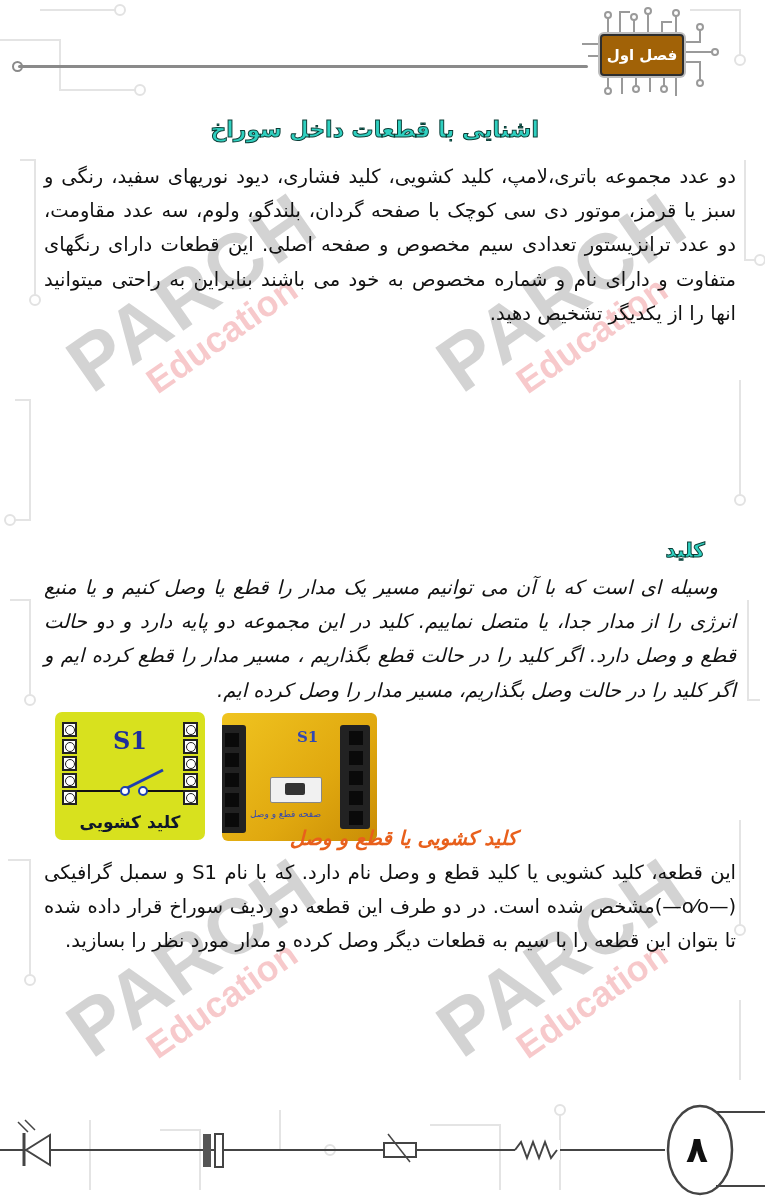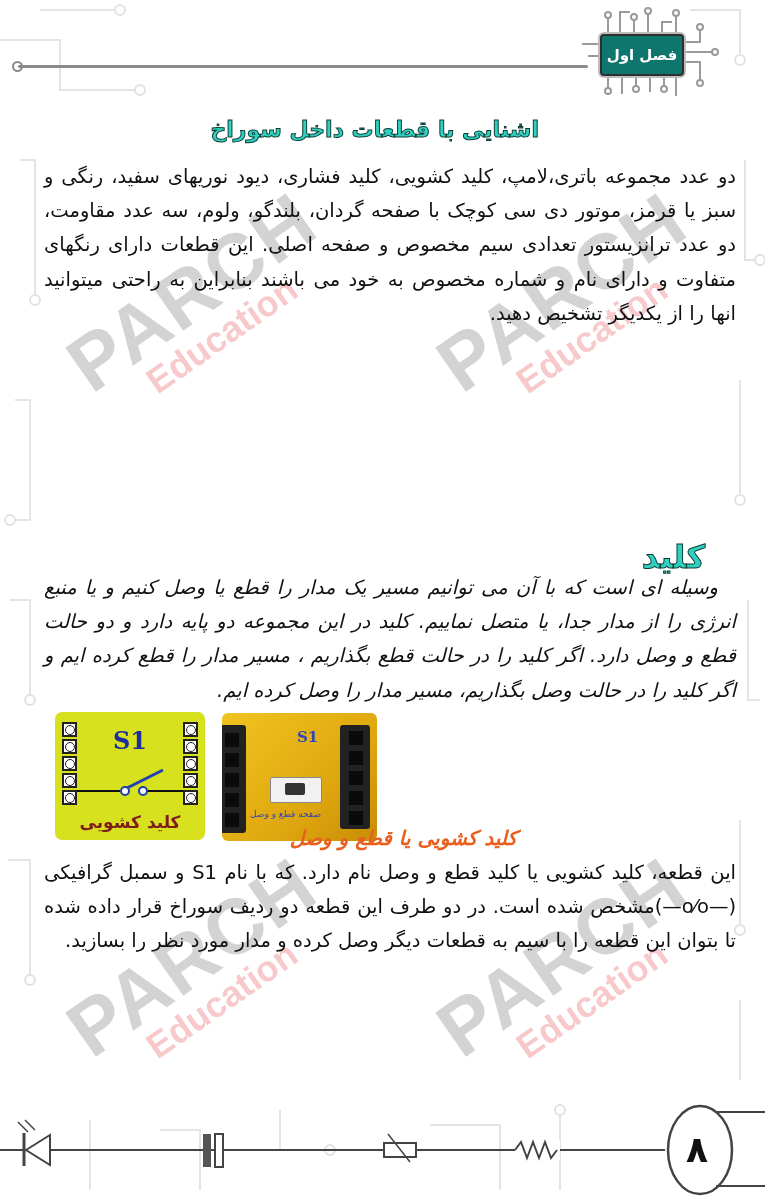--- a/index.html
+++ b/index.html
@@ -29,21 +29,21 @@
   .header-line {
     position: absolute; left: 18px; top: 65px; width: 570px; height: 3px;
     background: #8a8a8a; border-radius: 2px;
   }
   .header-line-dot {
     position: absolute; left: 12px; top: 61px; width: 7px; height: 7px;
     border: 2px solid #8a8a8a; border-radius: 50%; background: #fff;
   }
   .chip {
     position: absolute; left: 600px; top: 34px; width: 80px; height: 38px;
-    background: #0f766e; border: 2px solid #2e2e2e; border-radius: 4px;
+    background: #a16207; border: 2px solid #2e2e2e; border-radius: 4px;
     color: #fff; font-weight: bold; font-size: 15px; direction: rtl;
     display: flex; align-items: center; justify-content: center;
     box-shadow: 0 0 0 2px #bdbdbd;
   }
   .chip-pins { position: absolute; inset: 0; pointer-events: none; }
 
   
   .content {
     position: absolute; left: 44px; width: 692px; z-index: 3;
     direction: rtl; text-align: justify; text-align-last: right;
@@ -69,21 +69,21 @@
     width: 15px; height: 15px; background: #fff; border: 2px solid #222;
     display: flex; align-items: center; justify-content: center; box-sizing: border-box;
   }
   .pin::after { content: ""; width: 8px; height: 8px; border: 1.5px solid #222; border-radius: 50%; }
   .board-label-s1 {
     position: absolute; left: 0; right: 0; top: 14px; text-align: center;
     font-family: "DejaVu Serif", serif; font-weight: bold; font-size: 24px; color: #1e2f9a;
   }
   .board-label-fa {
     position: absolute; left: 0; right: 0; bottom: 8px; text-align: center;
-    direction: rtl; font-size: 17px; font-weight: bold; color: #7f1d1d;
+    direction: rtl; font-size: 17px; font-weight: bold; color: #0f172a;
   }
   .photo {
     position: absolute; left: 222px; top: 713px; width: 155px; height: 128px;
     background: linear-gradient(135deg, #f0c420, #e0a80f 60%, #c98d06);
     border-radius: 6px; z-index: 3; overflow: hidden;
   }
   .photo .header-block { position: absolute; background: #222; border-radius: 3px; }
   .photo .slot { position: absolute; left: 5px; width: 14px; height: 14px; background: #0a0a0a; }
   .photo .slide {
     position: absolute; left: 48px; top: 64px; width: 50px; height: 24px;
@@ -198,21 +198,21 @@
   <div class="chip">
     <span>فصل اول</span>
   </div>
 </div>
 
 <div class="section-title" style="right:226px; top:117px; font-size:22px;">اشنایی با قطعات داخل سوراخ</div>
 <div class="content" style="top:160px;">
   <p class="para"><span>دو عدد مجموعه باتری،لامپ، کلید کشویی، کلید فشاری، دیود نوریهای سفید، رنگی و سبز یا قرمز، موتور دی سی کوچک با صفحه گردان، بلندگو، ولوم، سه عدد مقاومت، دو عدد ترانزیستور تعدادی سیم مخصوص و صفحه اصلی. این قطعات دارای رنگهای متفاوت و دارای نام و شماره مخصوص به خود می باشند بنابراین به راحتی میتوانید انها را  از یکدیگر تشخیص دهید.</span></p>
 </div>
 
-<div class="section-title" style="right:60px; top:538px; font-size:32px;">کلید</div>
+<div class="section-title" style="right:60px; top:538px; font-size:20px;">کلید</div>
 <div class="content" style="top:571px;font-style:italic;">
   <p class="para"><span class="indent"></span><span>وسیله ای است که با آن می توانیم مسیر یک مدار را قطع یا وصل کنیم و یا منبع انرژی را از مدار جدا، یا متصل نماییم. کلید در این مجموعه دو پایه دارد و دو حالت قطع و وصل دارد. اگر کلید را در حالت قطع بگذاریم ، مسیر مدار را قطع کرده ایم  و اگر کلید را در حالت وصل بگذاریم، مسیر مدار را وصل کرده ایم.</span></p>
 </div>
 
 <div class="board-diagram">
   <div class="pin-col" style="left:7px;">
     <div class="pin"></div>
       <div class="pin"></div>
       <div class="pin"></div>
       <div class="pin"></div>

